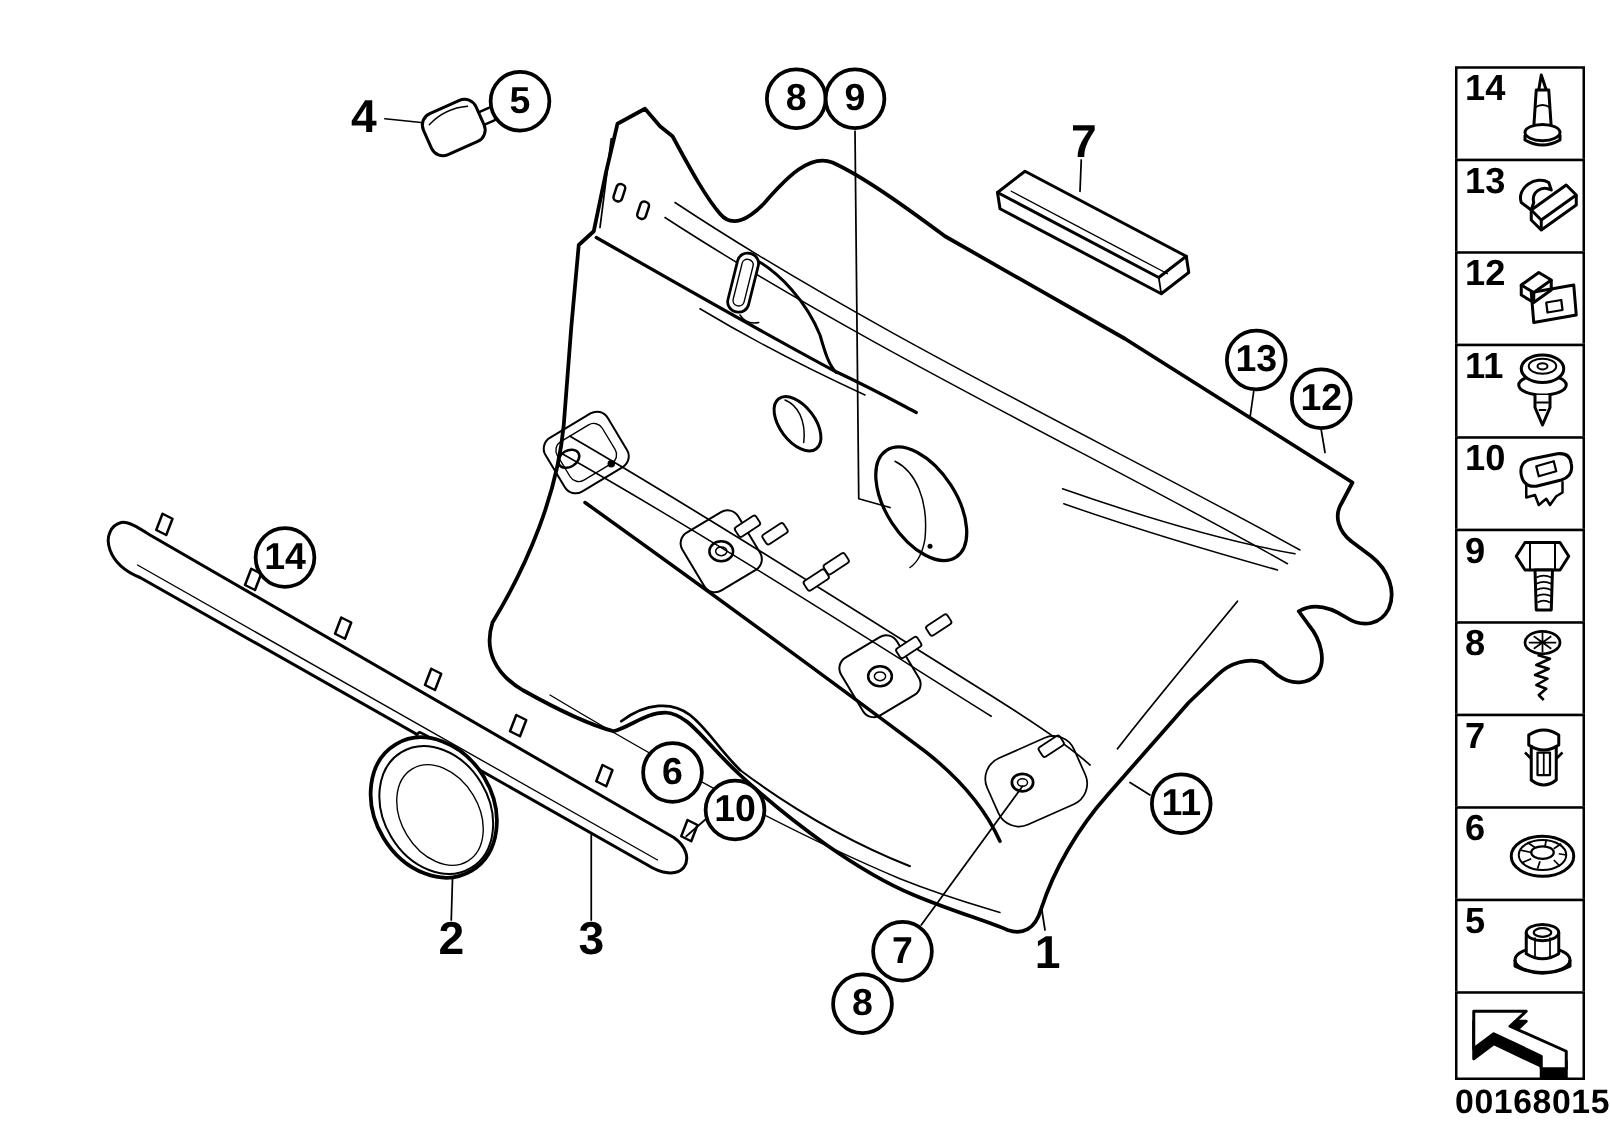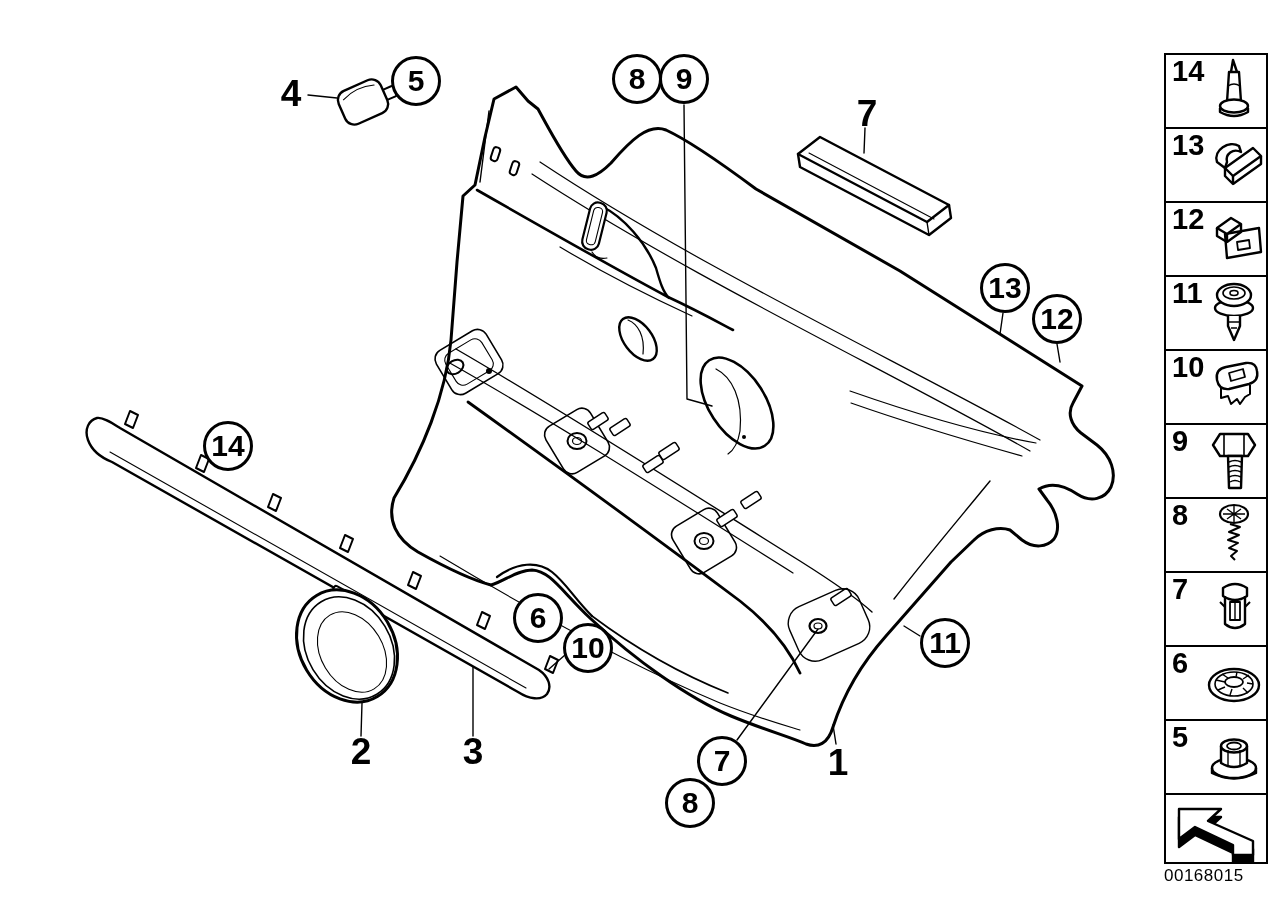--- a/index.html
+++ b/index.html
@@ -11,21 +11,21 @@
            font-weight:bold;font-size:30px;transform:translate(-50%,-50%);line-height:1;}
   .plabel{position:absolute;font-weight:bold;font-size:37px;transform:translate(-50%,-50%);line-height:1;}
   #sidebar{position:absolute;left:1164px;top:53px;width:104px;}
   .sbox{box-sizing:border-box;width:104px;height:76px;border:2px solid #000;background:#fff;
         position:relative;margin-top:-2px;}
   .sbox:first-child{margin-top:0;}
   .sbox.arrowbox{height:71px;}
   .snum{position:absolute;left:6px;top:1px;font-weight:bold;font-size:29px;line-height:1.1;}
   .sicon{position:absolute;right:1px;top:1px;}
   #part-number{position:absolute;left:1164px;top:866px;width:104px;
-               font-weight:normal;font-size:17px;letter-spacing:.5px;}
+               font-weight:bold;font-size:27px;letter-spacing:.5px;}
 </style>
 </head>
 <body>
 
 <div id="stage">
 
   <svg id="drawing" width="1288" height="910" viewBox="0 0 1288 910">
     <g fill="none" stroke="#000" stroke-linecap="round" stroke-linejoin="round">
 
       <path fill="#fff" stroke-width="3" d="

